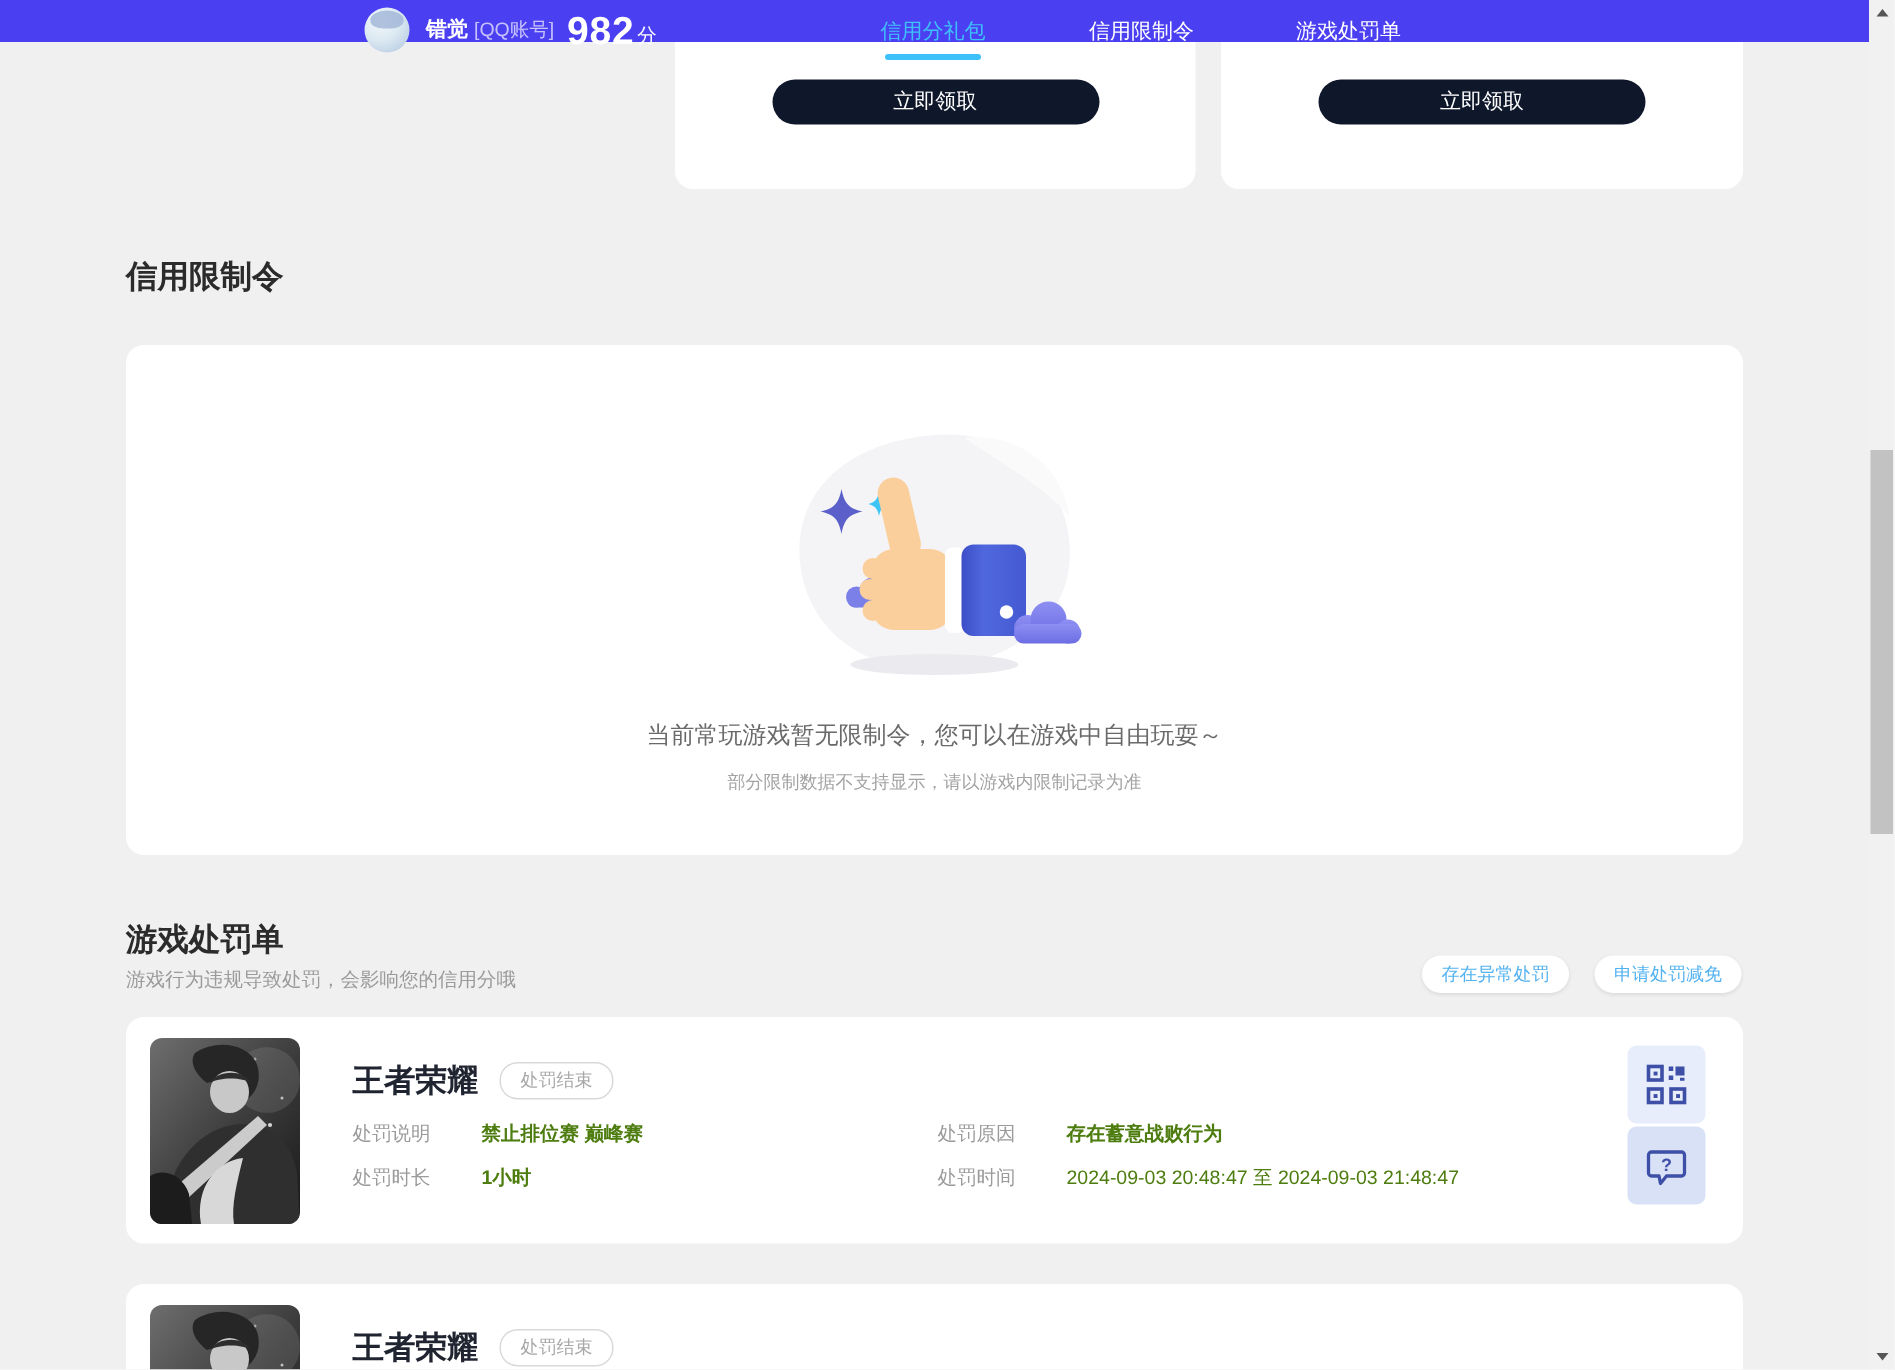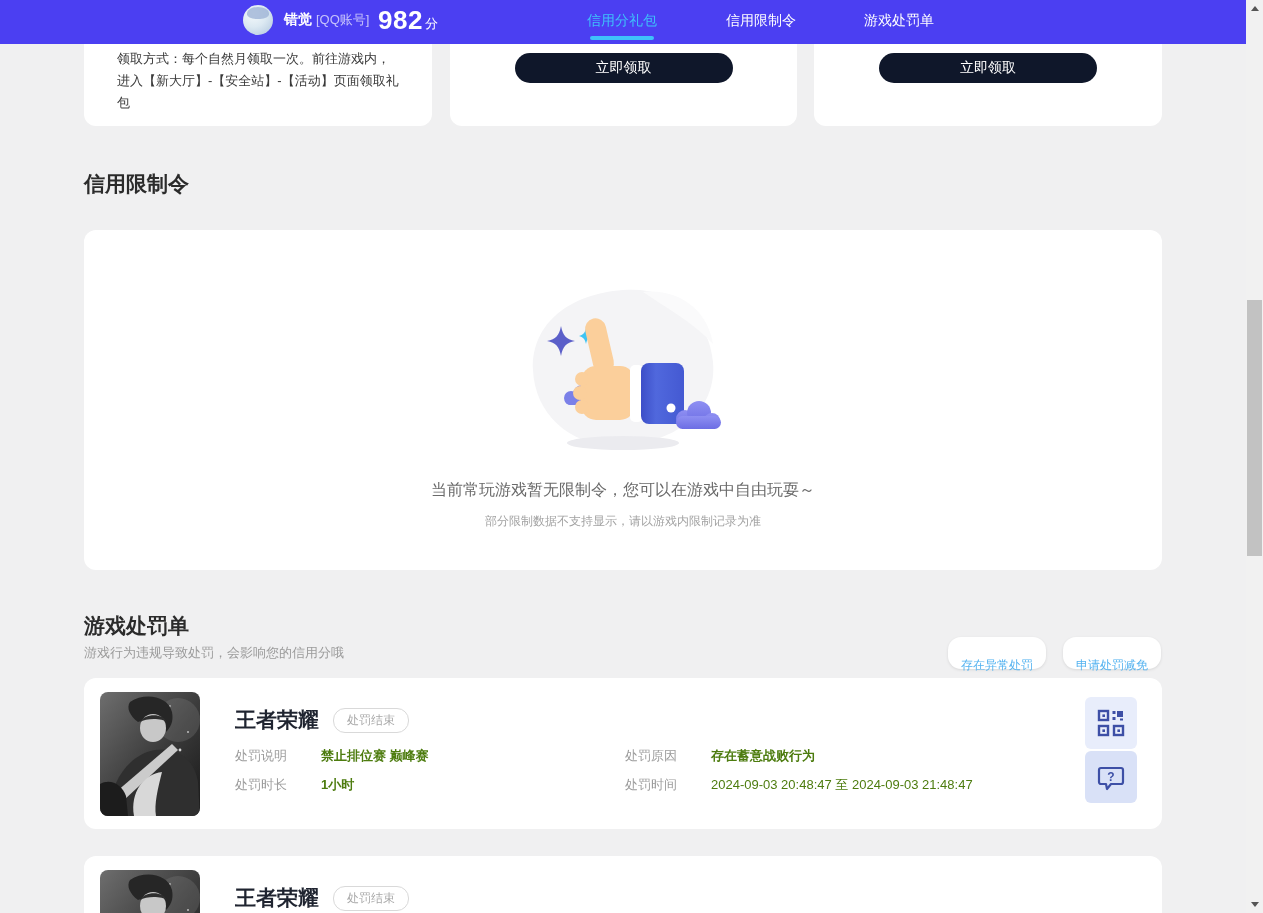--- a/index.html
+++ b/index.html
@@ -9,21 +9,21 @@
     background:#F0F0F1; overflow:hidden;
   }
   
   #scrollbar { position:absolute; right:0; top:0; width:17px; height:913px; background:#F1F1F1; z-index:50; }
   .scroll-arrow { position:absolute; left:0; width:17px; height:17px; display:flex; align-items:center; justify-content:center; }
   .scroll-arrow.up { top:0; } .scroll-arrow.down { bottom:0; }
   .tri-up { width:0; height:0; border-left:4px solid transparent; border-right:4px solid transparent; border-bottom:5px solid #555; }
   .tri-down { width:0; height:0; border-left:4px solid transparent; border-right:4px solid transparent; border-top:5px solid #555; }
   #scroll-thumb { position:absolute; left:1px; top:300px; width:15px; height:256px; background:#C2C2C2; }
   
-  #navbar { position:absolute; left:0; top:0; width:1246px; height:44px; background:#4B3FF2; z-index:20; }
+  #navbar { position:absolute; left:0; top:0; width:1246px; height:28px; background:#4B3FF2; z-index:20; }
   #avatar { position:absolute; left:243px; top:5px; width:30px; height:30px; border-radius:50%;
     background:radial-gradient(circle at 35% 30%, #f3f8fb 0%, #dce9f2 45%, #aec4dd 100%); overflow:hidden; }
   #avatar::after { content:""; position:absolute; left:4px; top:2px; width:22px; height:12px; border-radius:50% 50% 40% 40%; background:#9fb4d6; opacity:.8; }
   #nav-user { position:absolute; left:284px; top:0; height:40px; display:flex; align-items:center; color:#fff; }
   .nav-username { font-size:14px; font-weight:bold; color:#fff; }
   .nav-account { font-size:13px; color:rgba(255,255,255,.68); margin-left:4px; }
   #nav-score { position:absolute; left:378px; top:0; height:40px; display:flex; align-items:center; color:#fff; }
   .score-num { font-size:26px; font-weight:bold; letter-spacing:.5px; }
   .score-unit { font-size:13px; margin-left:2px; margin-top:7px; }
   .nav-tab { position:absolute; top:0; height:40px; line-height:40px; font-size:14px; color:#fff; text-align:center; cursor:pointer; }
@@ -37,21 +37,21 @@
     border:none; border-radius:15px; background:#0f172a; color:#fff; font-size:14px; cursor:pointer;
     font-family:"Liberation Sans", sans-serif; }
   
   .section-title { position:absolute; left:84px; font-size:21px; font-weight:bold; color:#2B2B2B; }
   .section-sub { position:absolute; left:84px; font-size:13px; color:#9B9B9B; }
   
   #restrict-illu { position:absolute; left:50%; transform:translateX(-50%); top:52px; }
   #restrict-msg { position:absolute; left:0; right:0; top:250px; text-align:center; font-size:16px; color:#6A6A6A; }
   #restrict-note { position:absolute; left:0; right:0; top:283px; text-align:center; font-size:12px; color:#A3A3A3; }
   
-  .pill-btn { position:absolute; top:637px; height:25px; line-height:25px; padding:16px 13px; border:none; border-radius:13px;
+  .pill-btn { position:absolute; top:637px; height:25px; line-height:25px; padding:0 13px; border:none; border-radius:13px;
     background:#fff; color:#53B2F0; font-size:12px; cursor:pointer; box-shadow:0 1px 3px rgba(0,0,0,.10);
     font-family:"Liberation Sans", sans-serif; }
   
   .game-art { position:absolute; left:16px; top:14px; width:100px; height:124px; border-radius:8px; overflow:hidden; }
   .pcard-titlerow { position:absolute; left:151px; top:28px; display:flex; align-items:center; }
   .pcard-title { font-size:21px; font-weight:bold; color:#1F2430; }
   .status-badge { margin-left:14px; border:1px solid #D9D9D9; border-radius:12px; padding:3px 13px; font-size:12px; color:#A8A8A8; }
   .detail-row { position:absolute; font-size:13px; display:flex; }
   .detail-label { color:#9B9B9B; }
   .detail-value { color:#4d7c0f; margin-left:34px; }
@@ -92,23 +92,20 @@
       <path d="M10,124 C8,90 30,62 55,58 C80,54 95,70 98,90 L100,124 Z" fill="#2f2f2f"></path>
       <polygon points="16,100 72,52 78,58 24,108" fill="#e6e6e6" opacity="0.85"></polygon>
       <path d="M34,124 C30,100 44,82 62,80 C58,96 54,112 56,124 Z" fill="#d8d8d8"></path>
       <path d="M0,124 L0,92 C10,86 22,92 26,104 L28,124 Z" fill="#1c1c1c"></path>
     </symbol>
   </defs>
 </svg>
 
 <div id="frame">
 
-  <div class="card" style="left:84px; top:6px; width:348px; height:120px;">
-    <div class="gift-text">领取方式：每个自然月领取一次。前往游戏内，进入【新大厅】-【安全站】-【活动】页面领取礼包</div>
-  </div>
   <div class="card" style="left:450px; top:6px; width:347px; height:120px;">
     <button class="claim-btn">立即领取</button>
   </div>
   <div class="card" style="left:814px; top:6px; width:348px; height:120px;">
     <button class="claim-btn">立即领取</button>
   </div>
 
   <div class="section-title" style="top:170px;">信用限制令</div>
 
   <div class="card" style="left:84px; top:230px; width:1078px; height:340px;">

